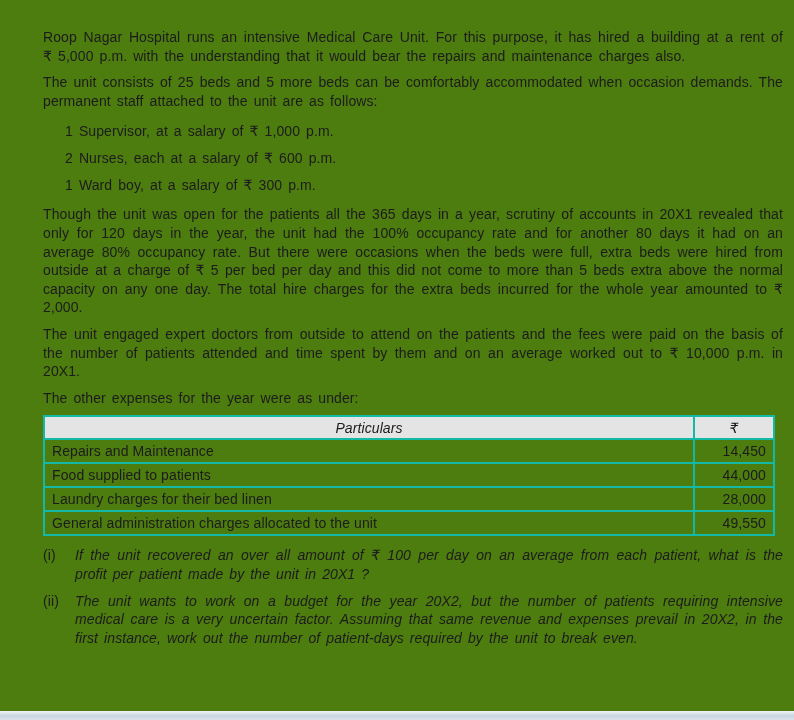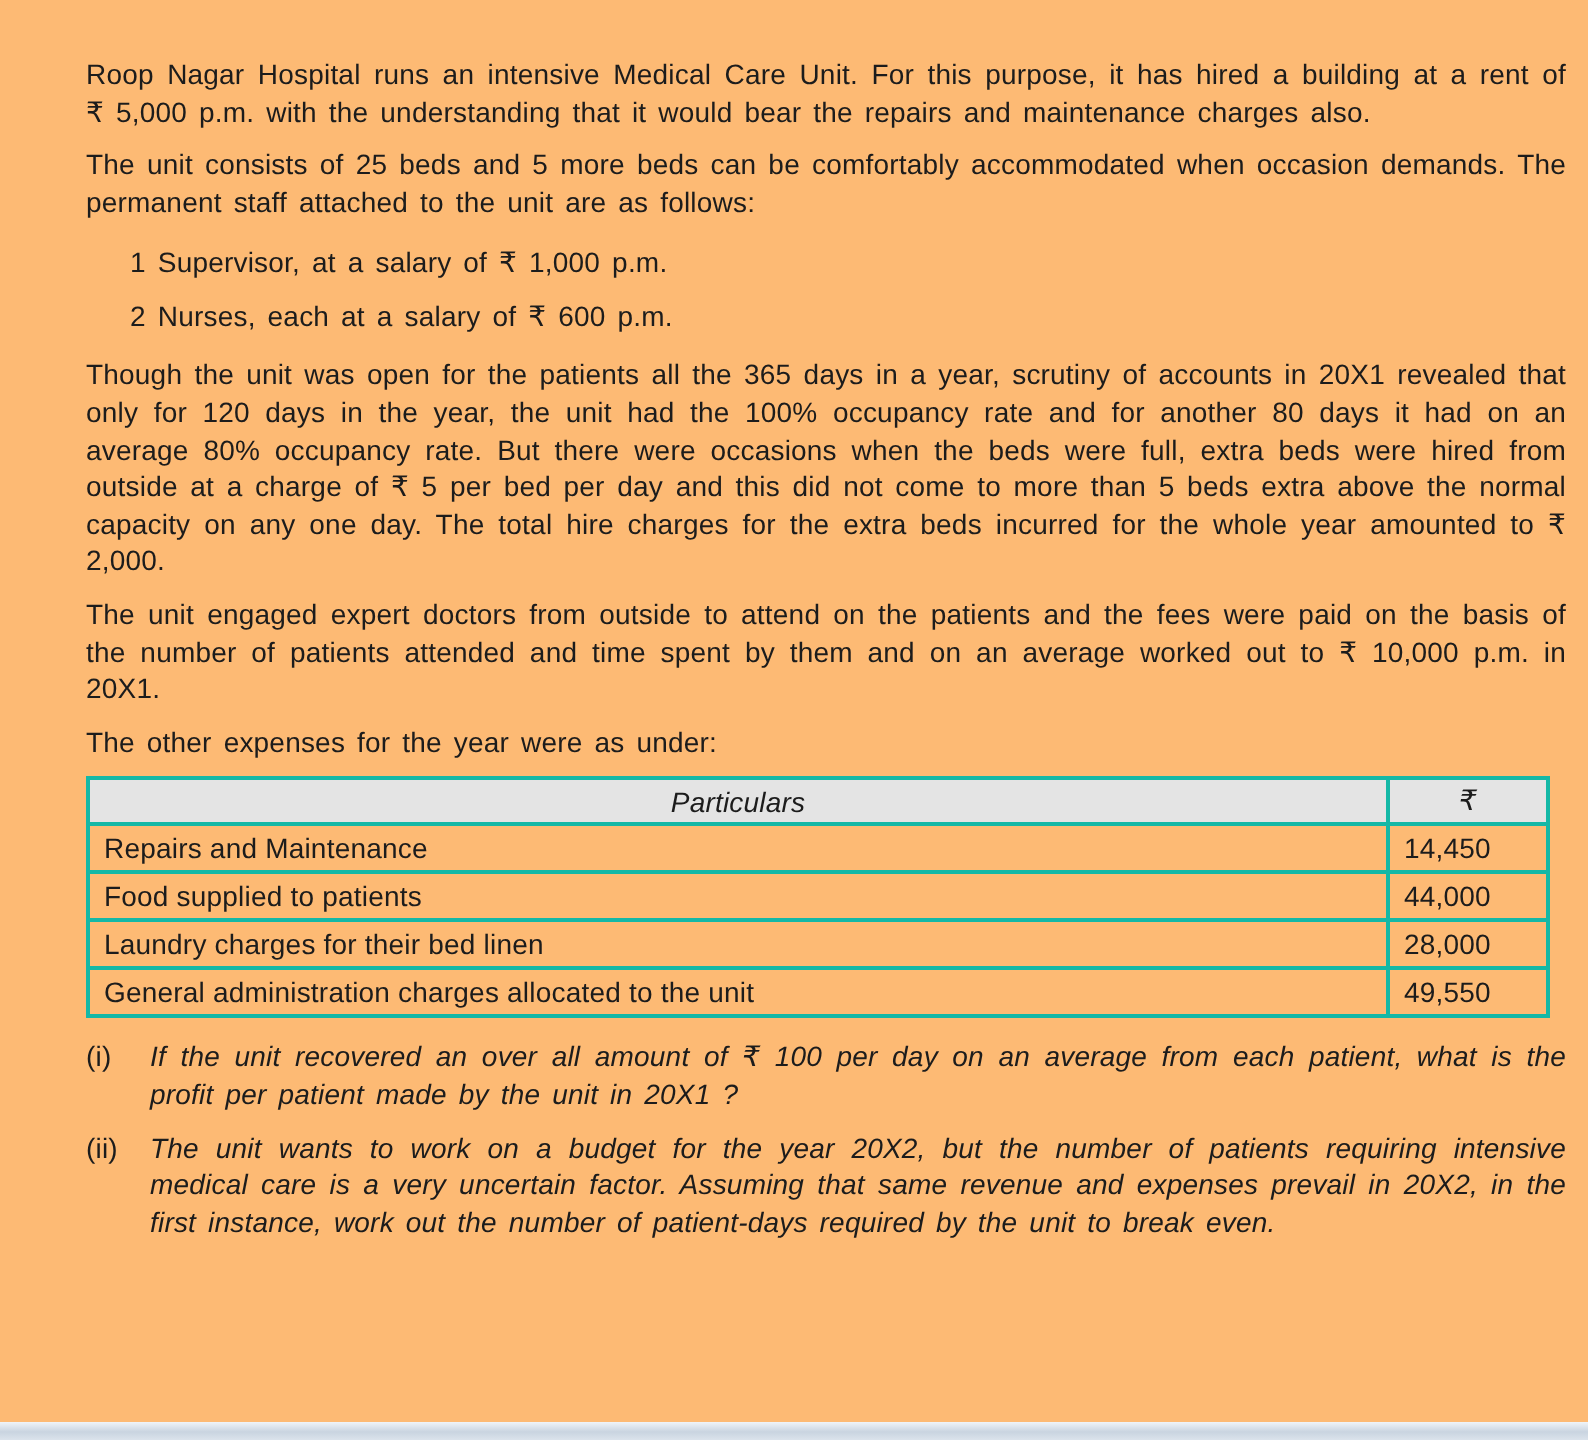--- a/index.html
+++ b/index.html
@@ -7,21 +7,21 @@
   body {
     background: #ffffff;
     font-family: "Liberation Sans", "DejaVu Sans", sans-serif;
     color: #1c1c1c;
     position: relative;
     overflow: hidden;
   }
   .page {
     position: absolute;
     inset: 0;
-    background: #fdba74;
+    background: #4d7c0f;
     padding: 28px 11px 0 43px;
   }
   .para {
     font-size: 14px;
     line-height: 18.6px;
     text-align: justify;
     letter-spacing: 0.1px;
     word-spacing: 2px;
     margin-bottom: 8px;
   }
@@ -45,21 +45,21 @@
     padding: 0 7px;
     letter-spacing: 0.1px;
   }
   table.expenses thead th {
     background: #e4e4e4;
     font-style: italic;
     font-weight: normal;
     text-align: center;
     height: 23px;
   }
-  td.amount { width: 80px; text-align: left; }
+  td.amount { width: 80px; text-align: right; }
   th.amount-h { width: 80px; text-align: center; }
   .question {
     display: flex;
     font-size: 14px;
     line-height: 18.6px;
     letter-spacing: 0.1px;
     word-spacing: 2px;
     margin-bottom: 8px;
   }
   .q-num { flex: 0 0 32px; }
@@ -76,20 +76,21 @@
 
 <div class="page">
 
   <p class="para">Roop Nagar Hospital runs an intensive Medical Care Unit. For this purpose, it has hired a building at a rent of ₹ 5,000 p.m. with the understanding that it would bear the repairs and maintenance charges also.</p>
 
   <p class="para">The unit consists of 25 beds and 5 more beds can be comfortably accommodated when occasion demands. The permanent staff attached to the unit are as follows:</p>
 
   <div class="staff-list">
     <div class="staff-item">1 Supervisor, at a salary of ₹ 1,000 p.m.</div>
     <div class="staff-item">2 Nurses, each at a salary of ₹ 600 p.m.</div>
+    <div class="staff-item">1 Ward boy, at a salary of ₹ 300 p.m.</div>
   </div>
 
   <p class="para">Though the unit was open for the patients all the 365 days in a year, scrutiny of accounts in 20X1 revealed that only for 120 days in the year, the unit had the 100% occupancy rate and for another 80 days it had on an average 80% occupancy rate. But there were occasions when the beds were full, extra beds were hired from outside at a charge of ₹ 5 per bed per day and this did not come to more than 5 beds extra above the normal capacity on any one day. The total hire charges for the extra beds incurred for the whole year amounted to ₹ 2,000.</p>
 
   <p class="para">The unit engaged expert doctors from outside to attend on the patients and the fees were paid on the basis of the number of patients attended and time spent by them and on an average worked out to ₹ 10,000 p.m. in 20X1.</p>
 
   <p class="para">The other expenses for the year were as under:</p>
 
   <table class="expenses">
     <thead>

